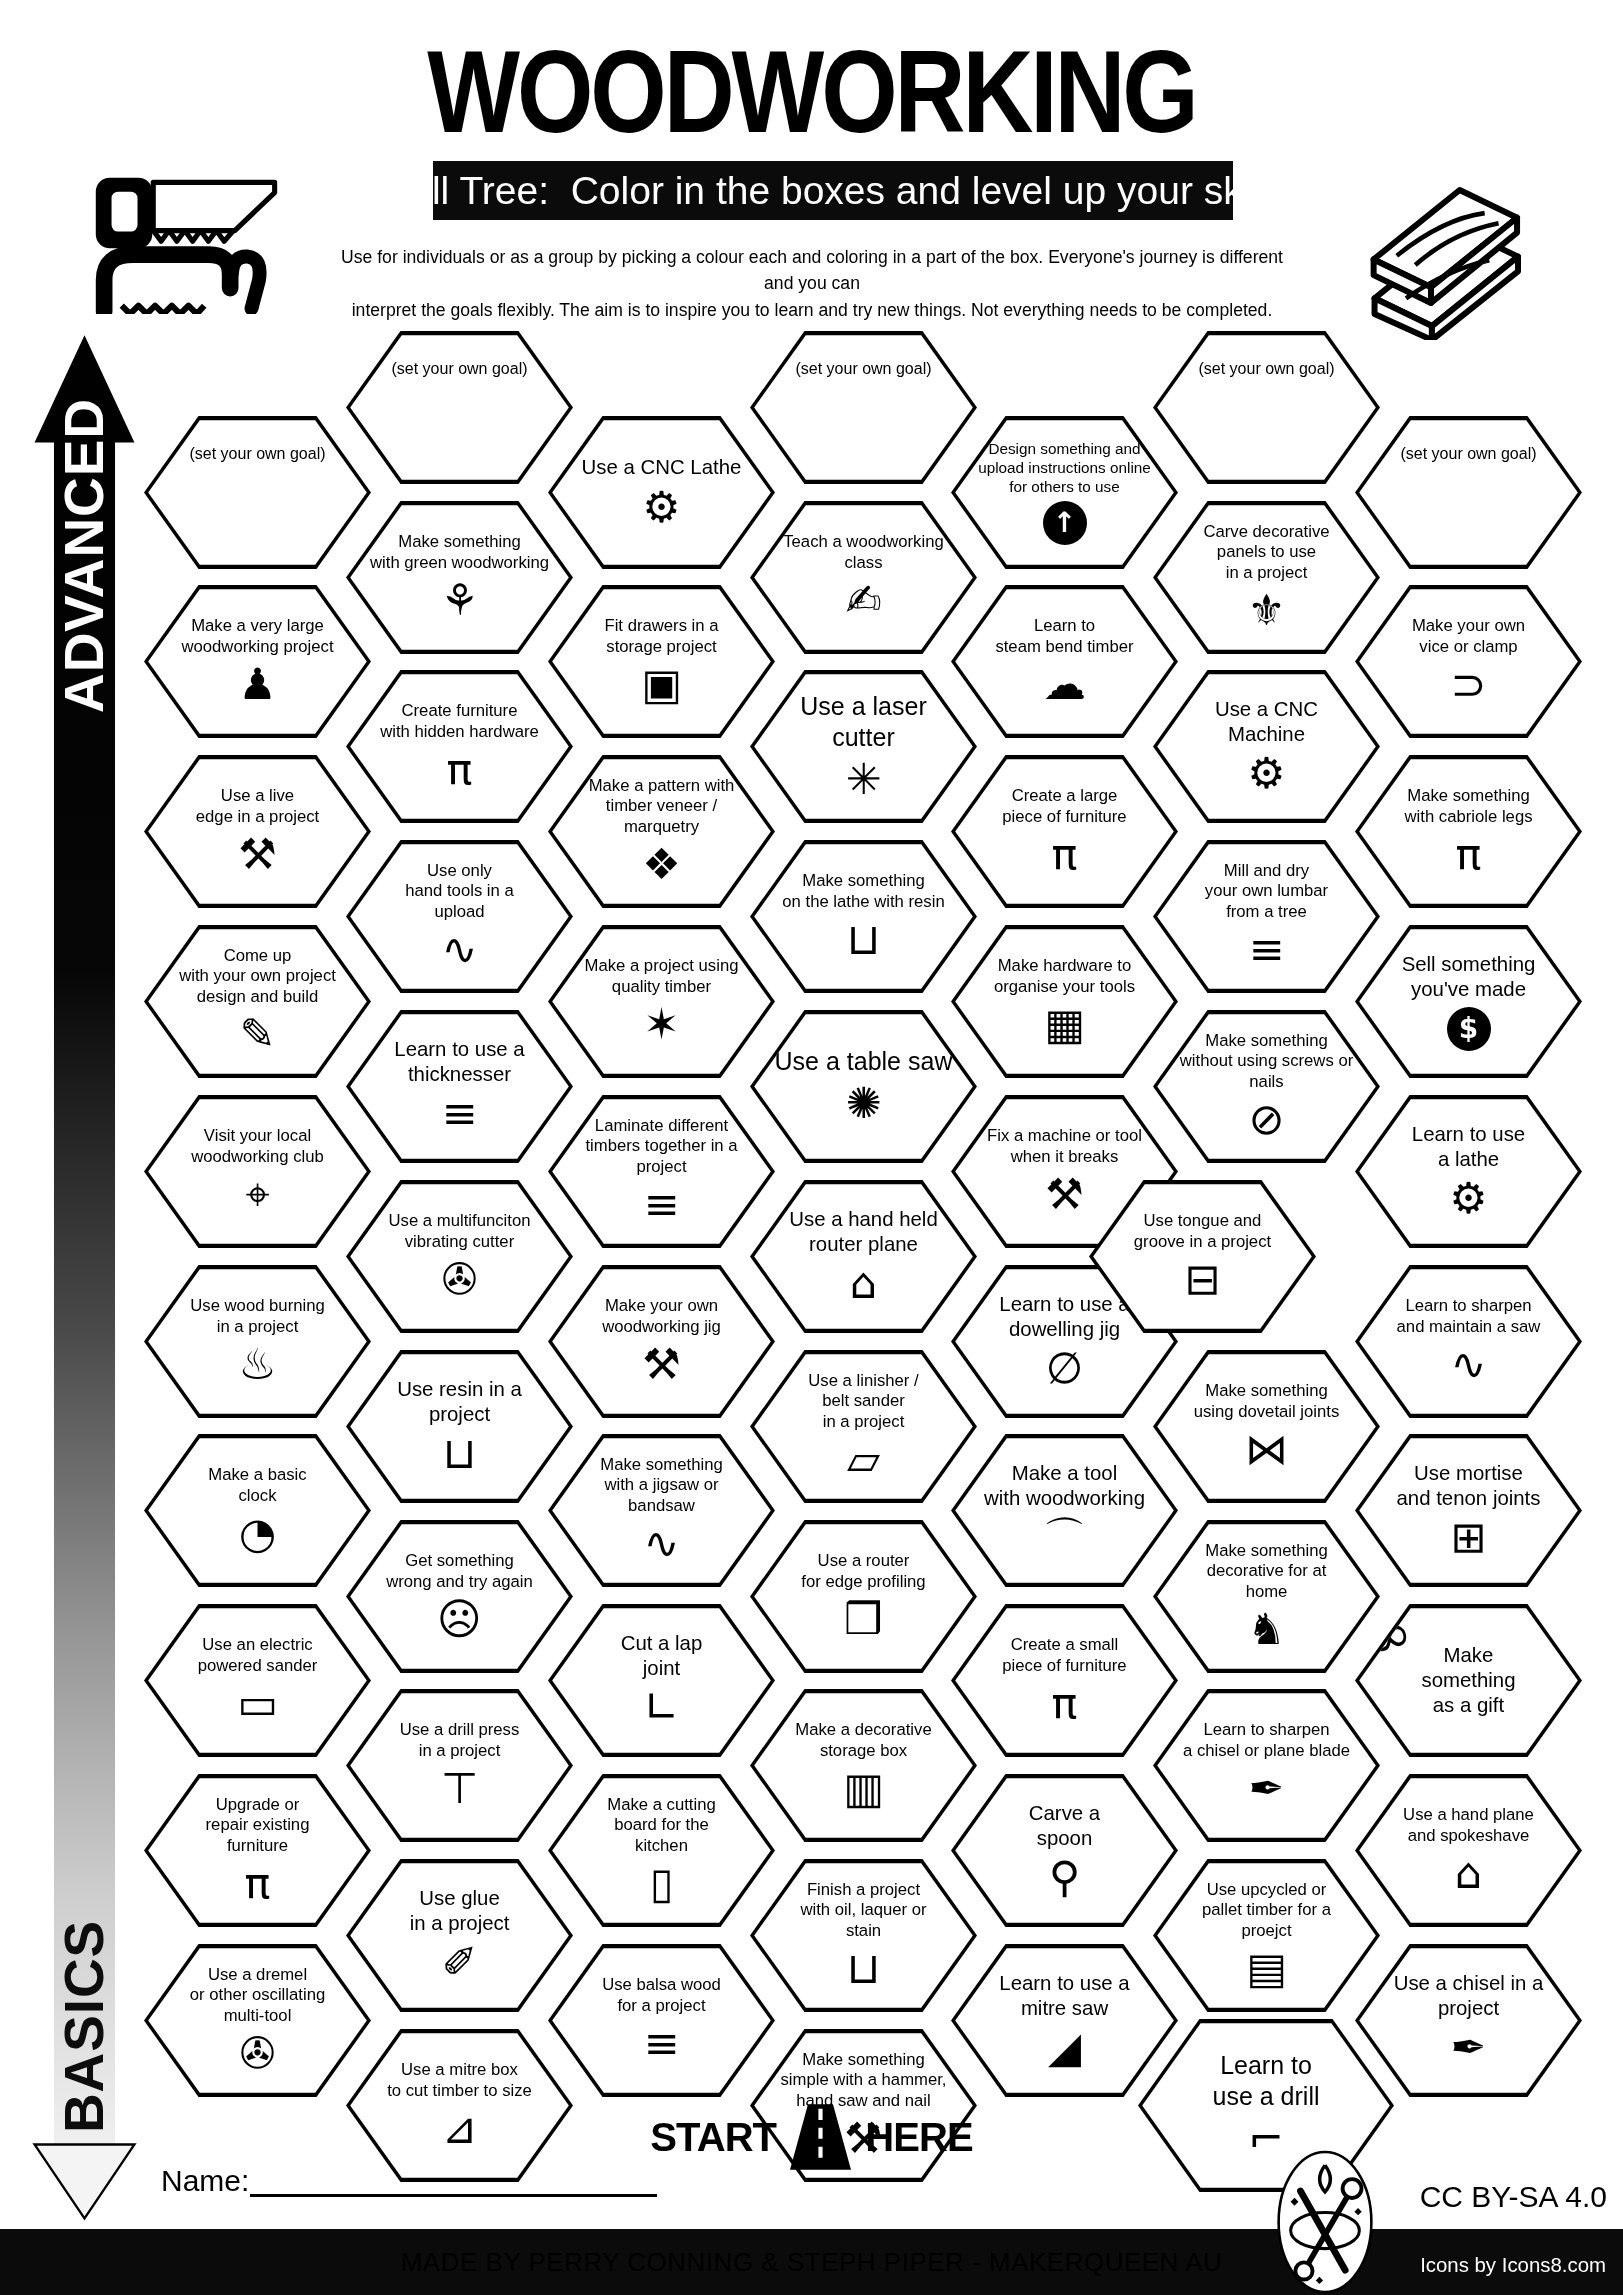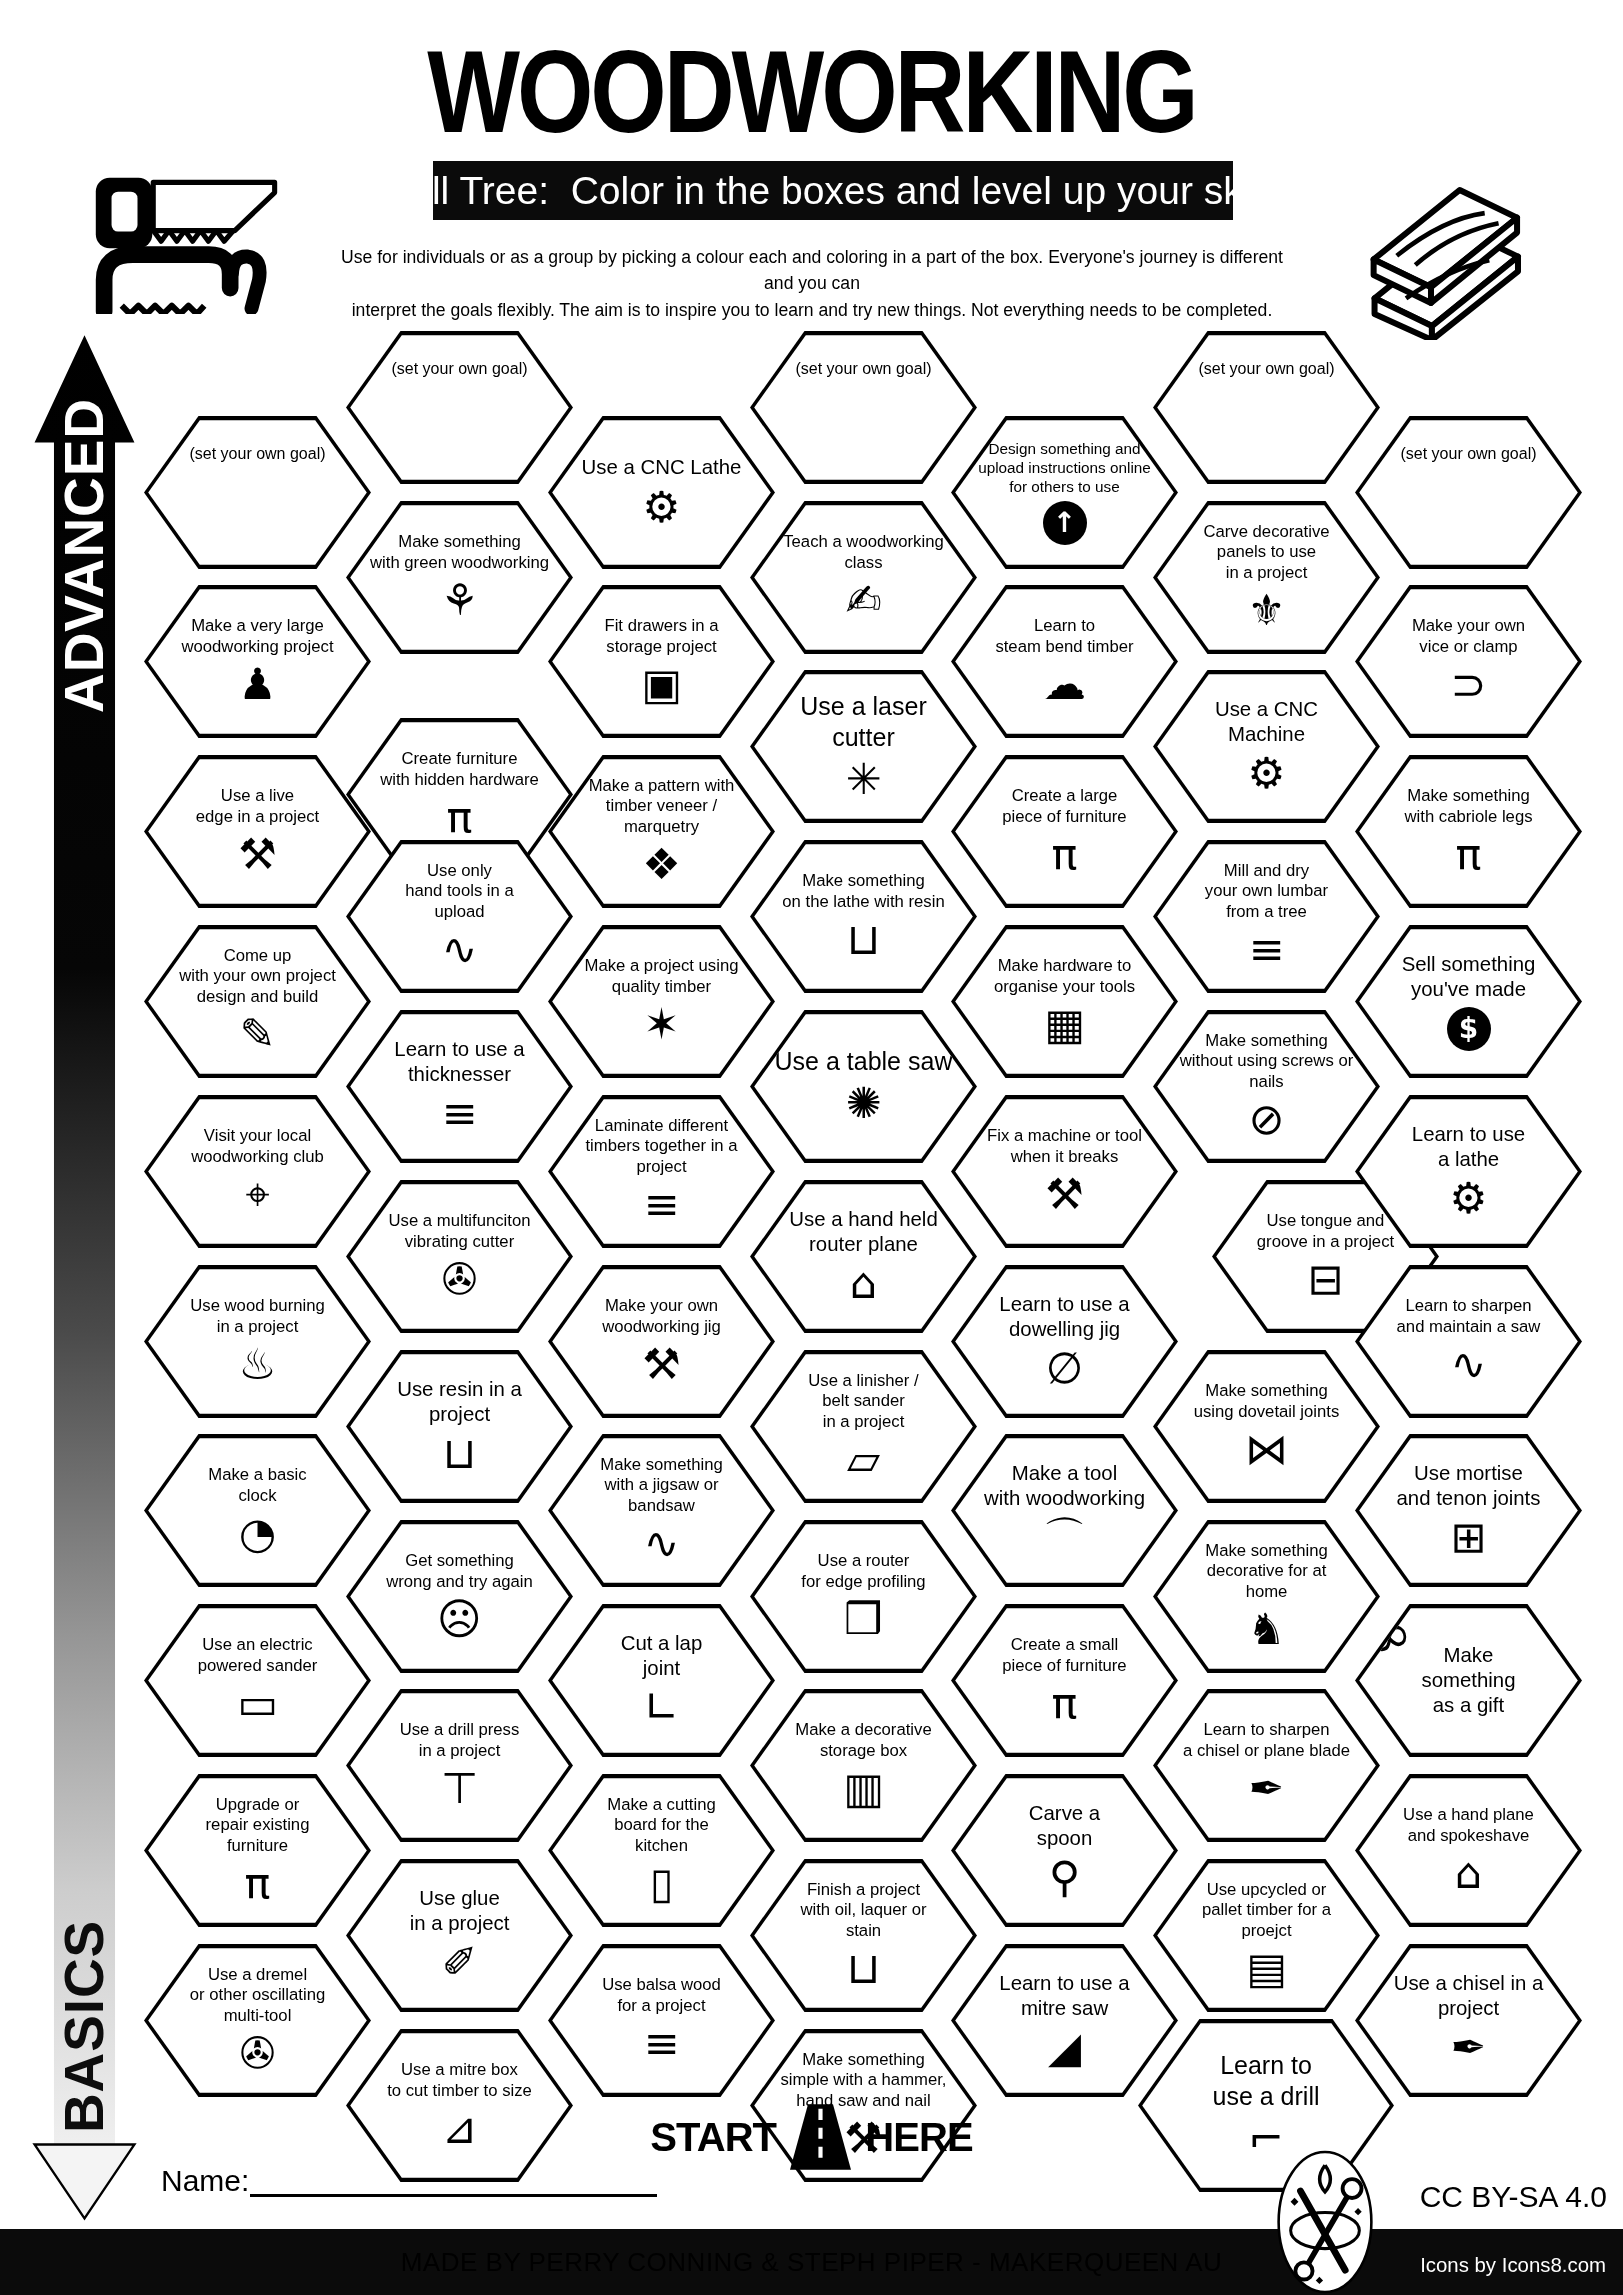--- a/index.html
+++ b/index.html
@@ -202,21 +202,21 @@
       </div>
     </div>
     <div class="hex" style="left: 346px; top: 501px; width: 227px; height: 153px;">
       <div class="hex-border"></div>
       <div class="hex-inner">
         <div class="hex-label">Make something
 with green woodworking</div>
         <div class="hex-icon">⚘</div>
       </div>
     </div>
-    <div class="hex" style="left: 346px; top: 670px; width: 227px; height: 153px; margin-top: 48px;">
+    <div class="hex" style="left: 346px; top: 670px; width: 227px; height: 153px;">
       <div class="hex-border"></div>
       <div class="hex-inner">
         <div class="hex-label">Create furniture
 with hidden hardware</div>
         <div class="hex-icon">π</div>
       </div>
     </div>
     <div class="hex" style="left: 346px; top: 840px; width: 227px; height: 153px;">
       <div class="hex-border"></div>
       <div class="hex-inner">
@@ -567,21 +567,21 @@
     </div>
     <div class="hex" style="left: 1153px; top: 1010px; width: 227px; height: 153px;">
       <div class="hex-border"></div>
       <div class="hex-inner">
         <div class="hex-label">Make something
 without using screws or
 nails</div>
         <div class="hex-icon">⊘</div>
       </div>
     </div>
-    <div class="hex" style="left: 1212px; top: 1180px; width: 227px; height: 153px;">
+    <div class="hex" style="left: 1089px; top: 1180px; width: 227px; height: 153px;">
       <div class="hex-border"></div>
       <div class="hex-inner">
         <div class="hex-label">Use tongue and
 groove in a project</div>
         <div class="hex-icon">⊟</div>
       </div>
     </div>
     <div class="hex" style="left: 1153px; top: 1350px; width: 227px; height: 153px;">
       <div class="hex-border"></div>
       <div class="hex-inner">

